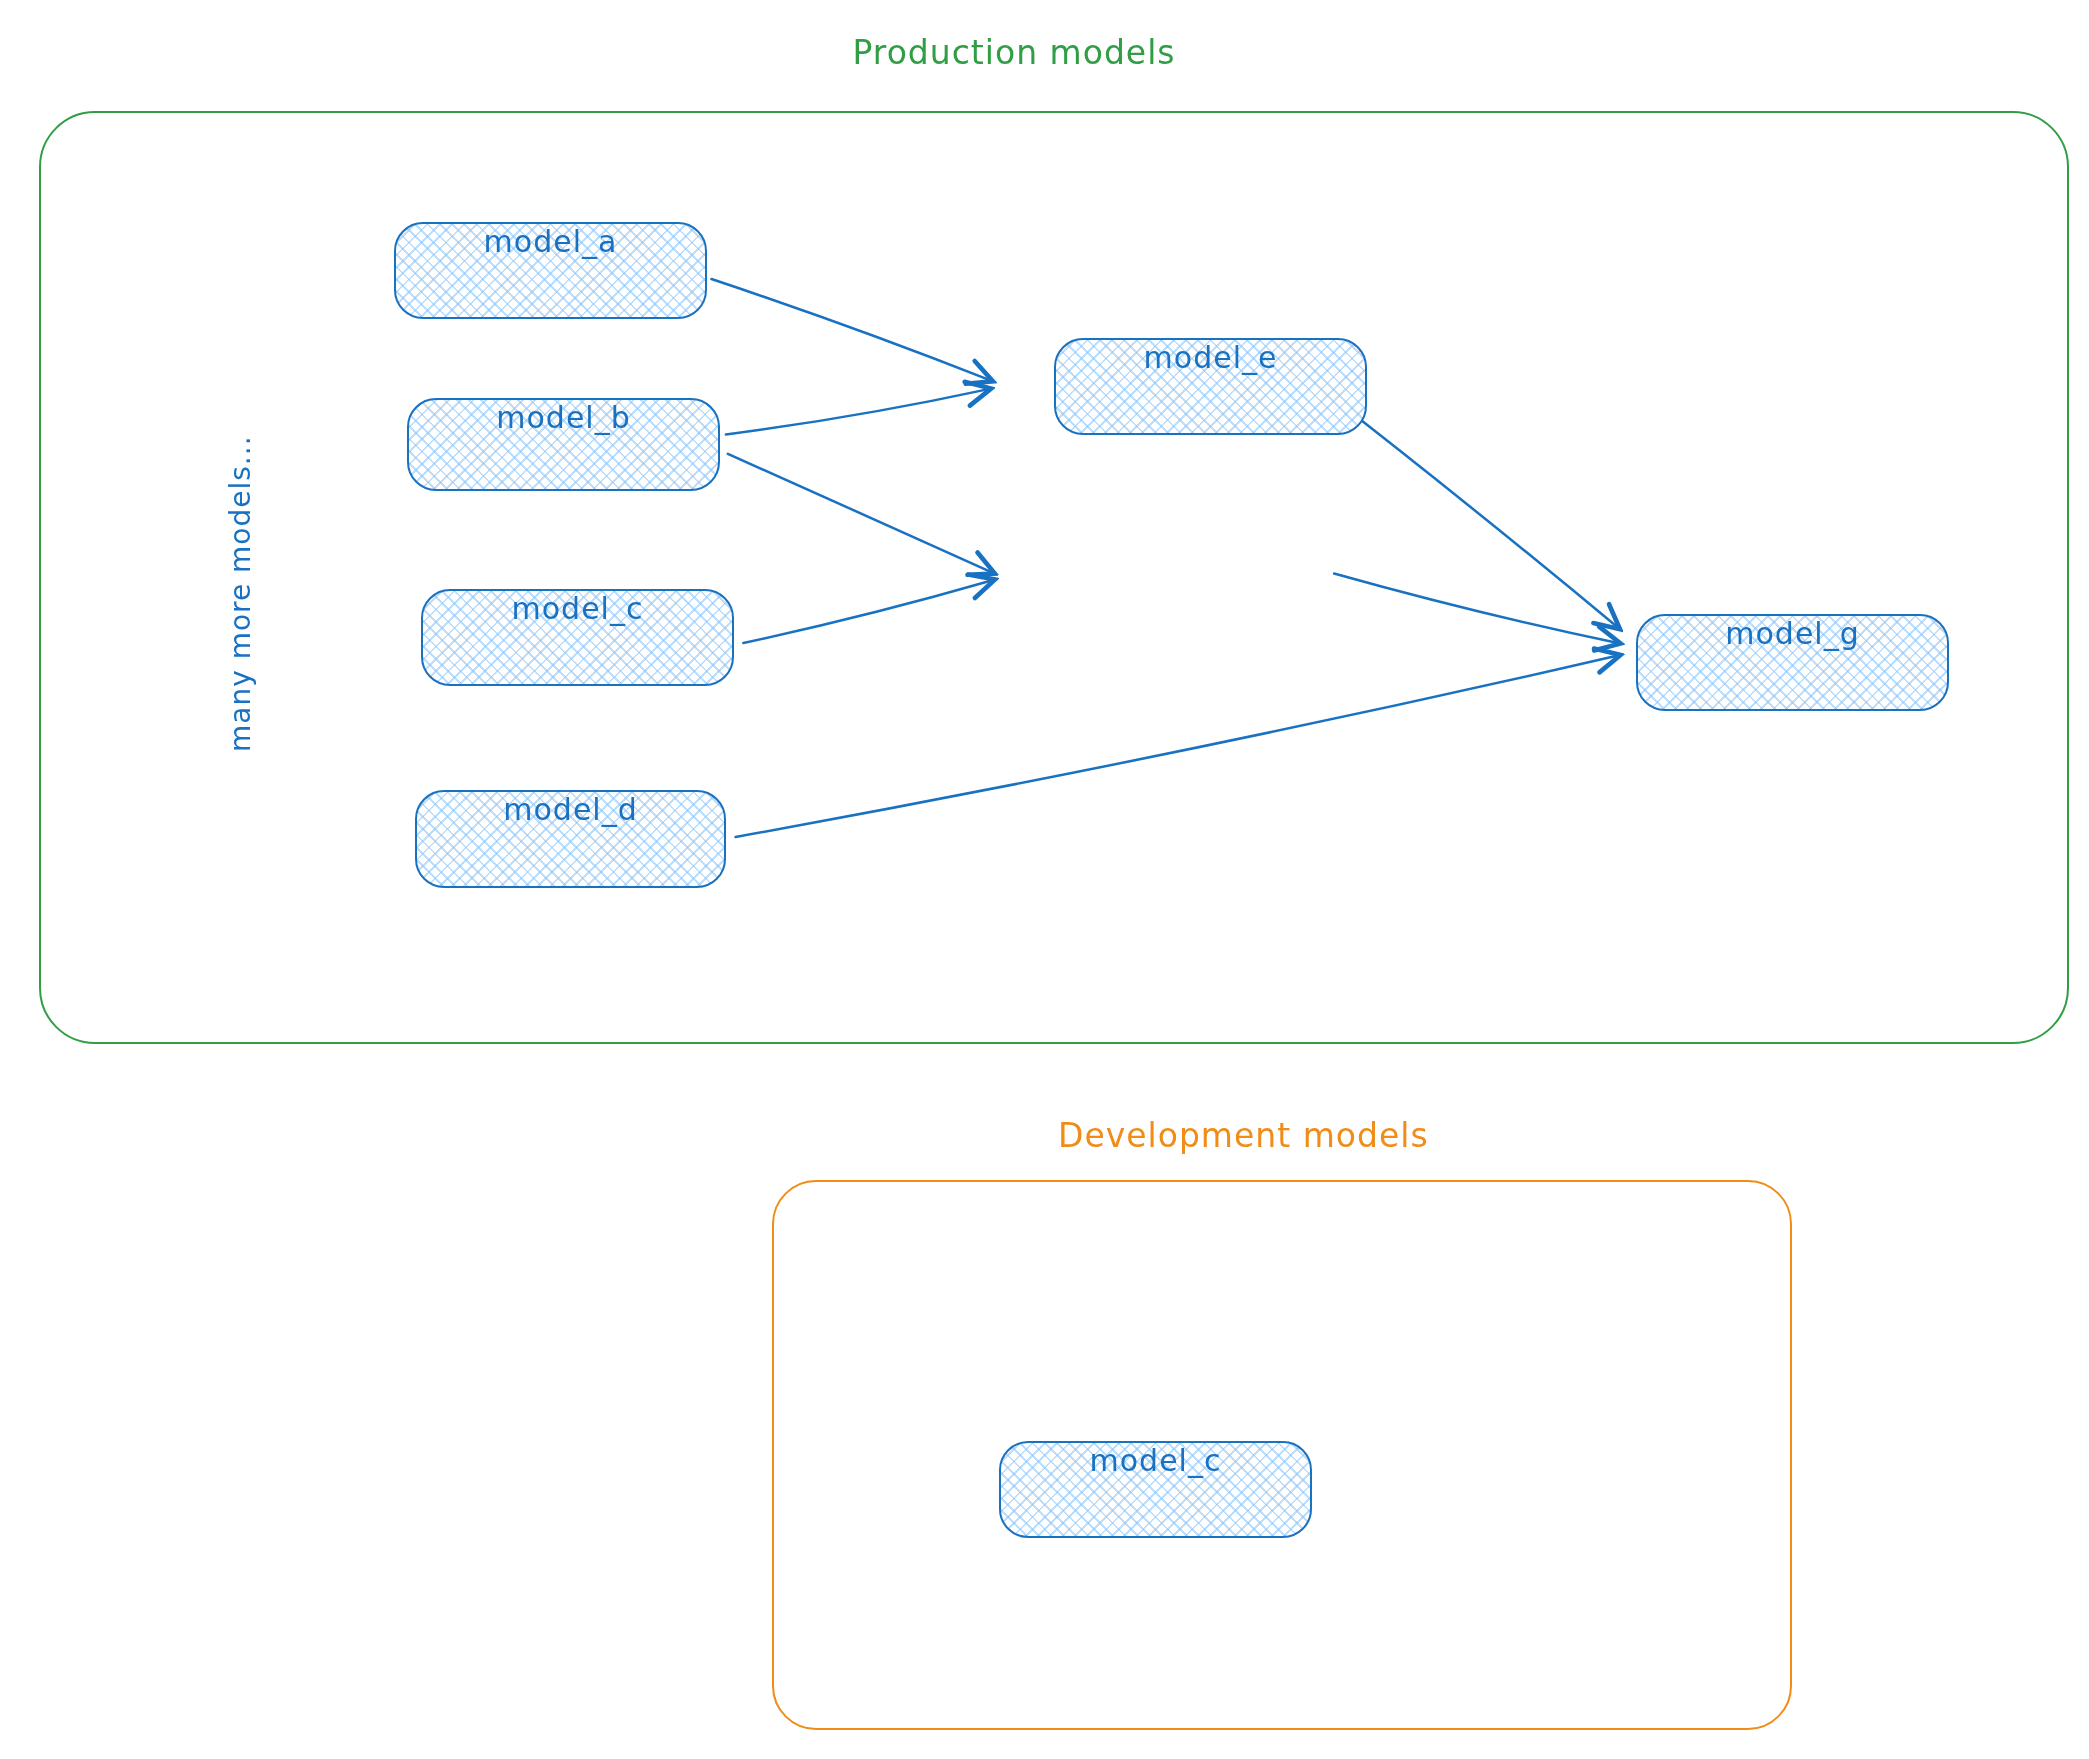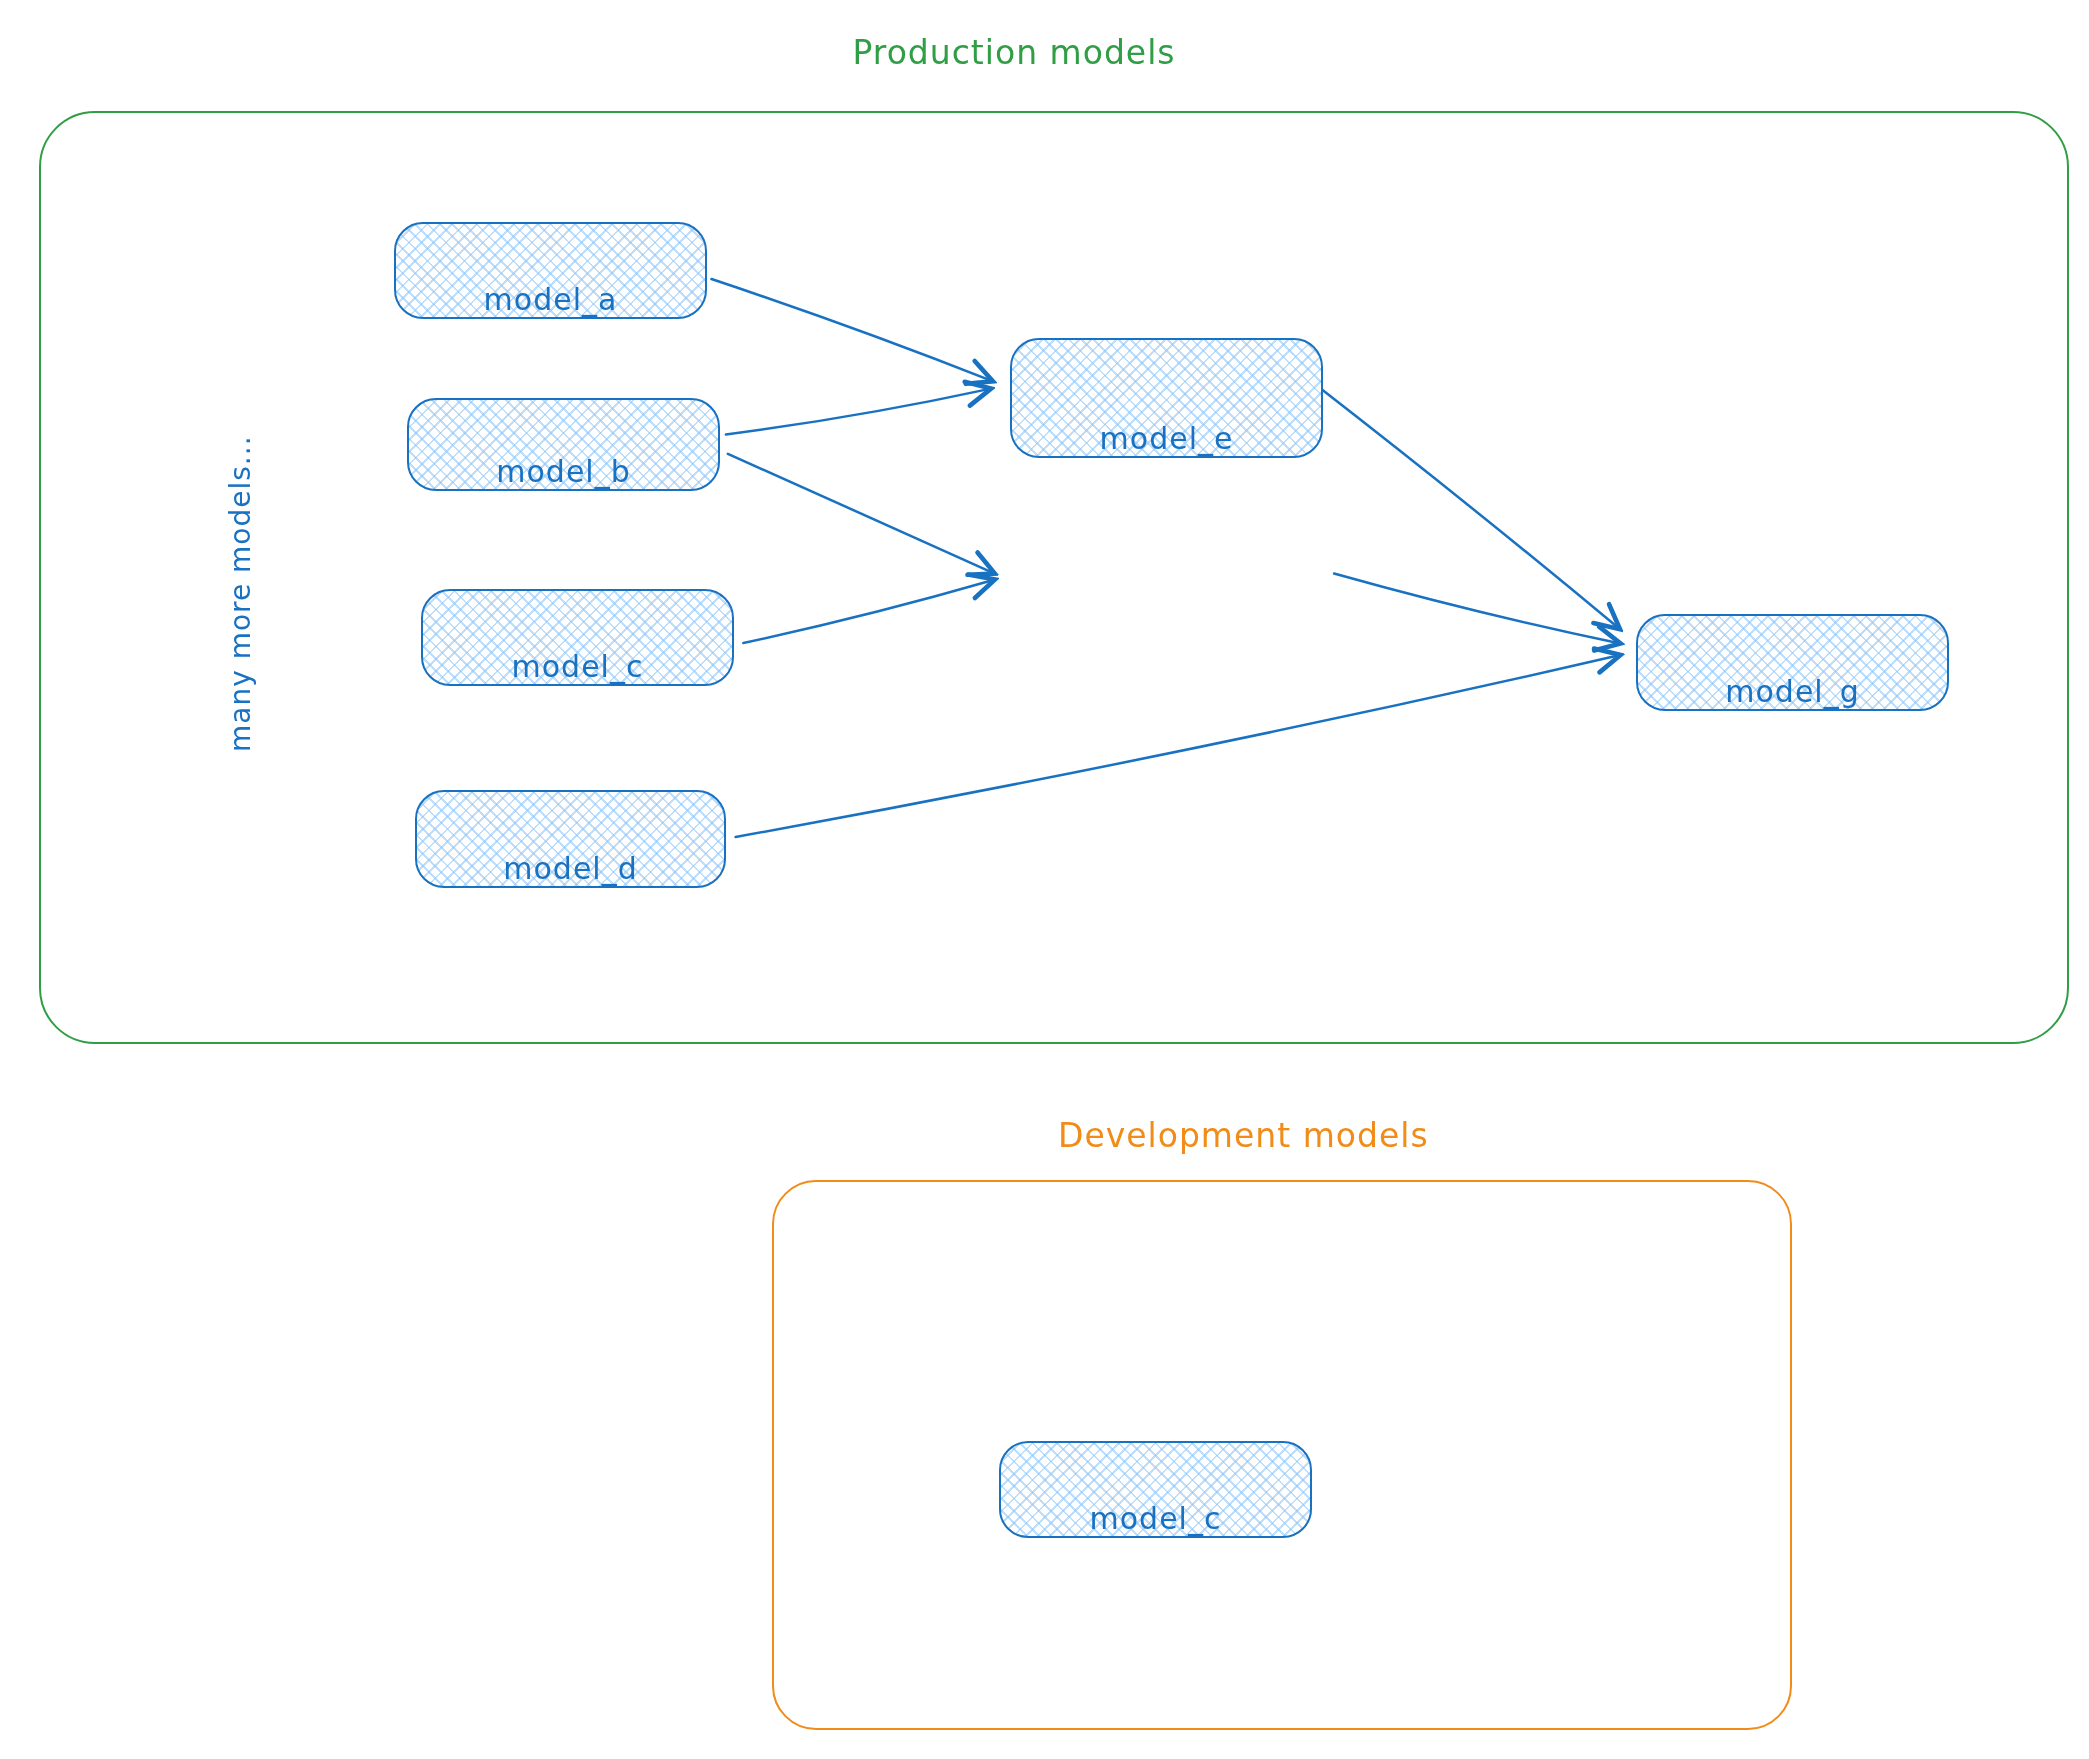--- a/index.html
+++ b/index.html
@@ -40,38 +40,38 @@
     white-space: nowrap;
   }
   .title-production { left: 850px; top: 33px; width: 328px; color: #2f9e44; }
   .title-development { left: 1058px; top: 1116px; width: 357px; color: #f08c17; }
   .node {
     position: absolute;
     box-sizing: border-box;
     border: 2.5px solid #1971c2;
     border-radius: 29px;
     display: flex;
-    align-items: flex-end;
+    align-items: flex-start;
     justify-content: center;
     background:
       repeating-linear-gradient(45deg,  rgba(137,196,250,0.55) 0 1.9px, transparent 1.9px 8.7px),
       repeating-linear-gradient(-45deg, rgba(137,196,250,0.55) 0 1.9px, transparent 1.9px 8.7px),
       #ffffff;
   }
   .node-label {
     color: #1971c2;
     font-size: 30px;
     letter-spacing: 1px;
     font-weight: 500;
   }
   .node-a { left: 394px; top: 222px; width: 313px; height: 97px; }
   .node-b { left: 407px; top: 398px; width: 313px; height: 93px; }
   .node-c { left: 421px; top: 589px; width: 313px; height: 97px; }
   .node-d { left: 415px; top: 790px; width: 311px; height: 98px; }
-  .node-e { left: 1010px; top: 338px; width: 313px; height: 120px; }
+  .node-e { left: 1054px; top: 338px; width: 313px; height: 97px; }
   .node-f { left: 1012px; top: 533px; width: 313px; height: 97px; }
   .node-g { left: 1636px; top: 614px; width: 313px; height: 97px; }
   .node-dev-c { left: 999px; top: 1441px; width: 313px; height: 97px; }
   .side-note {
     position: absolute;
     left: 224px; top: 462px;
     height: 290px;
     writing-mode: vertical-rl;
     transform: rotate(180deg);
     color: #1971c2;

